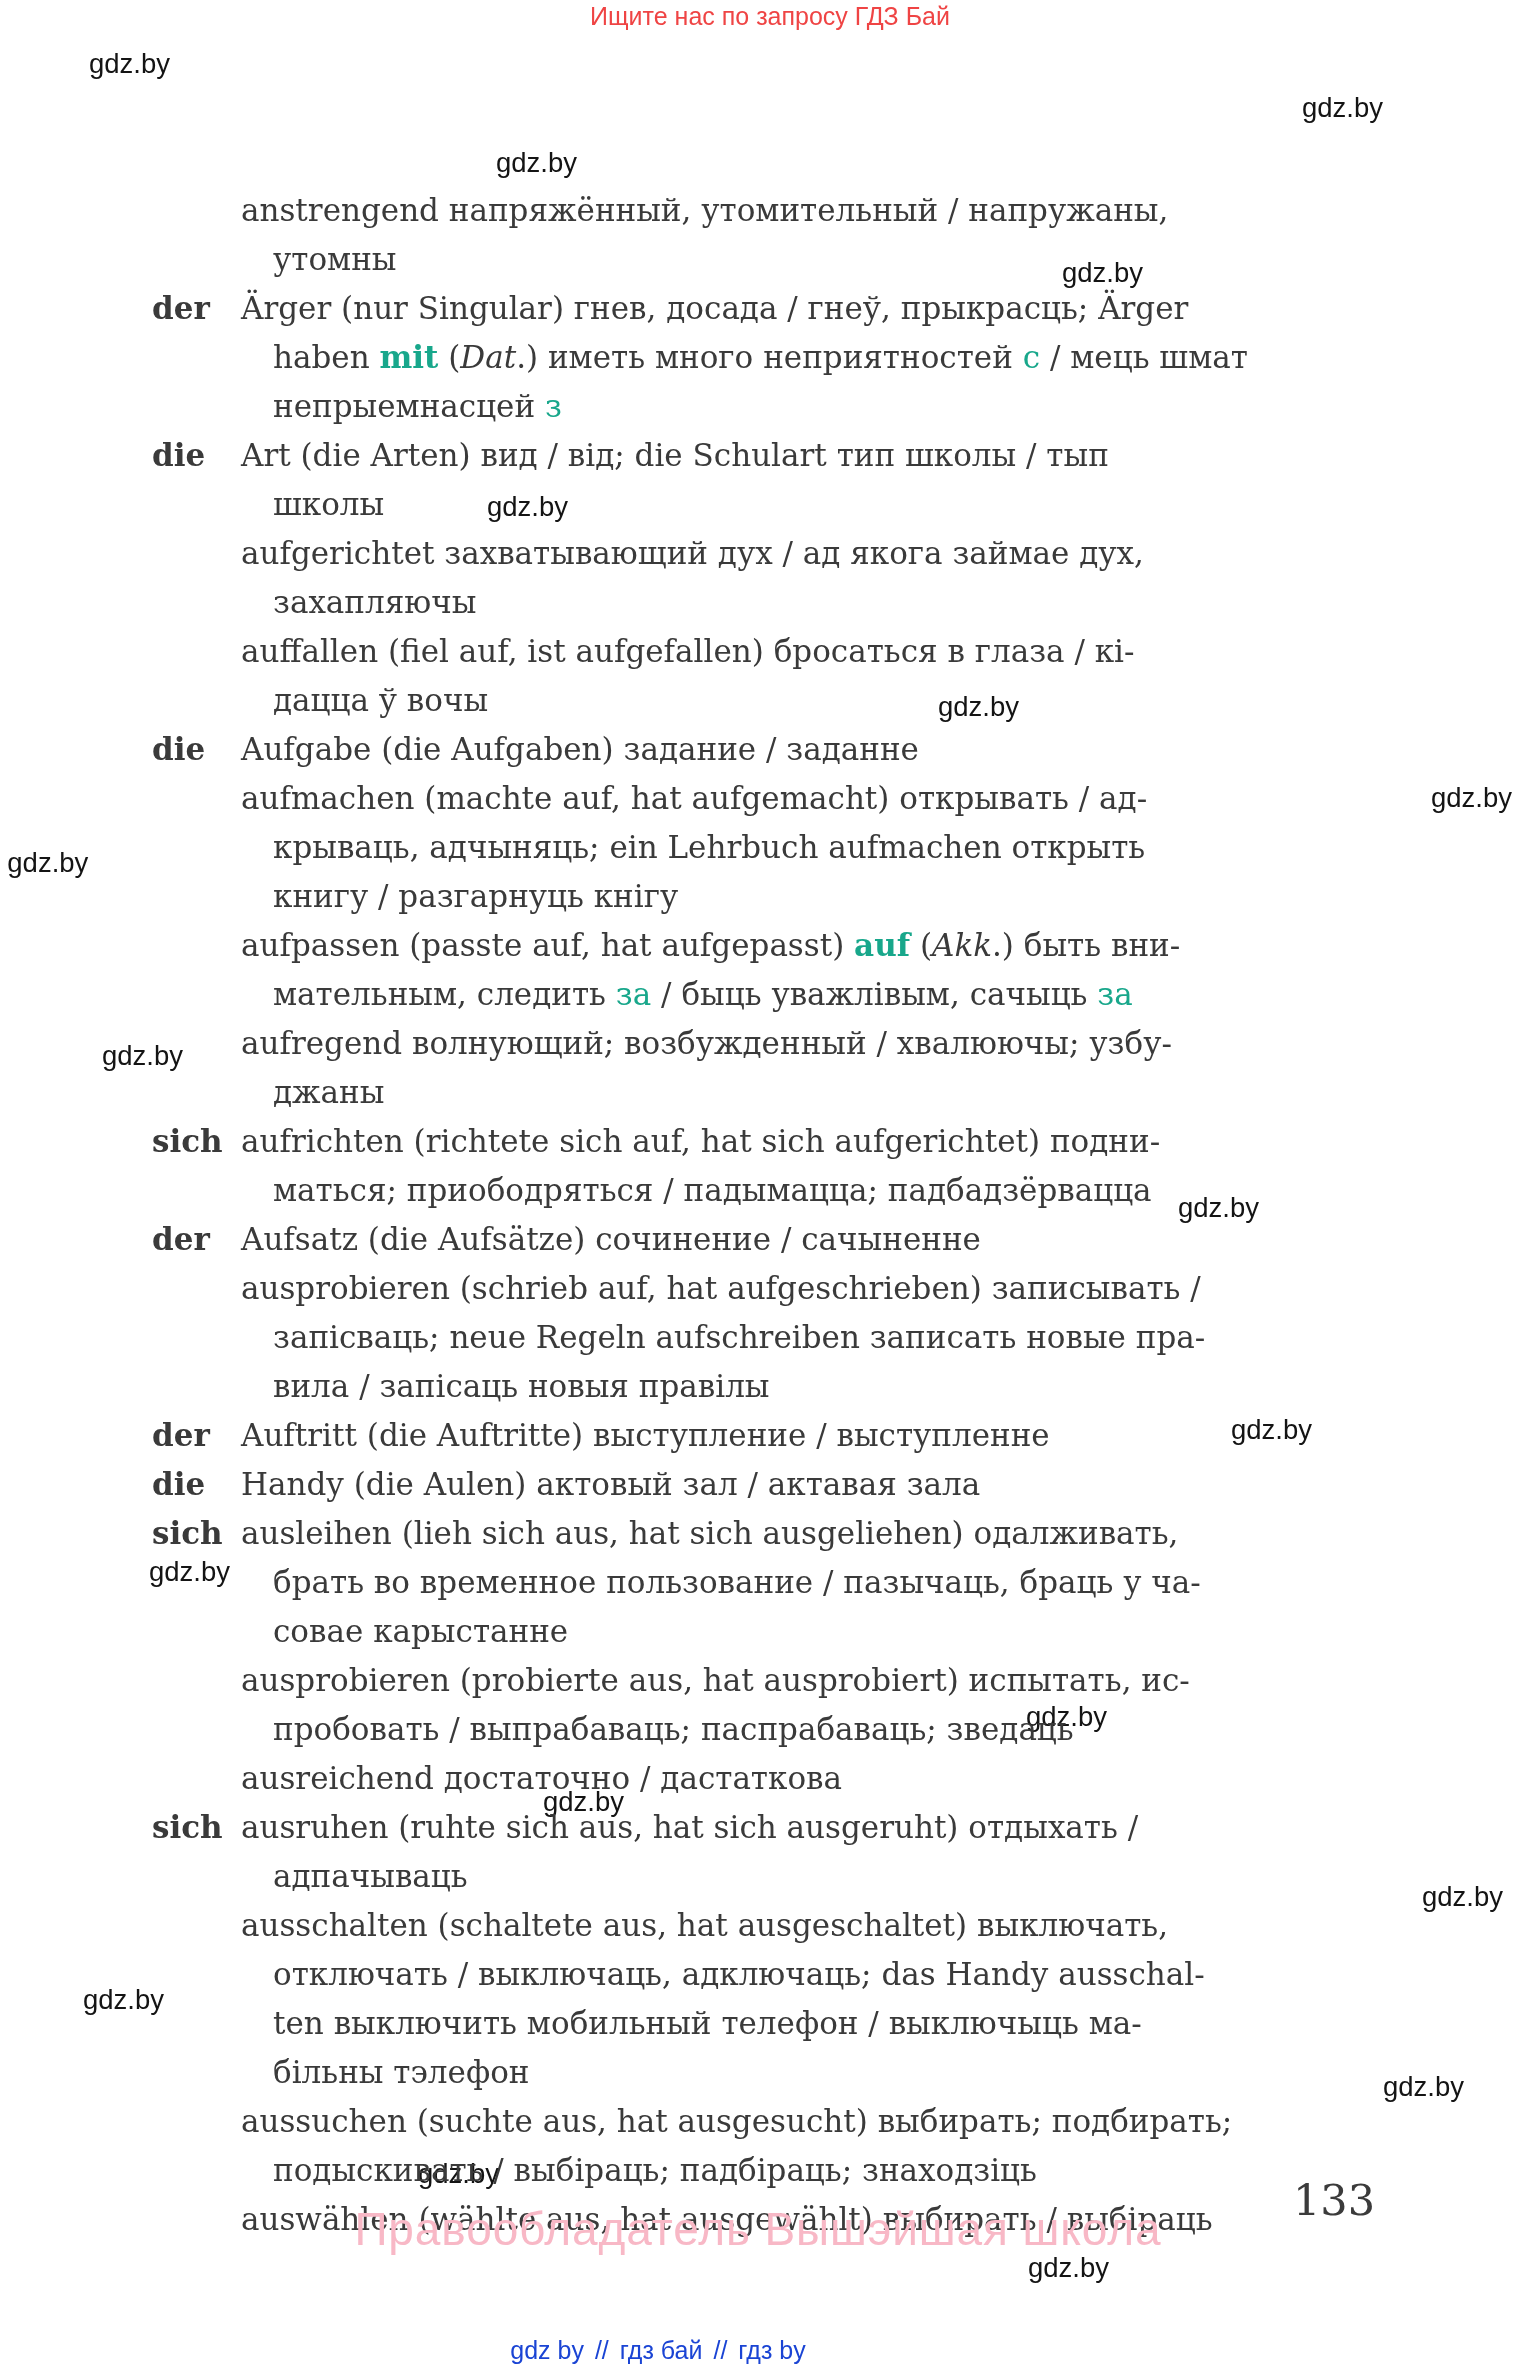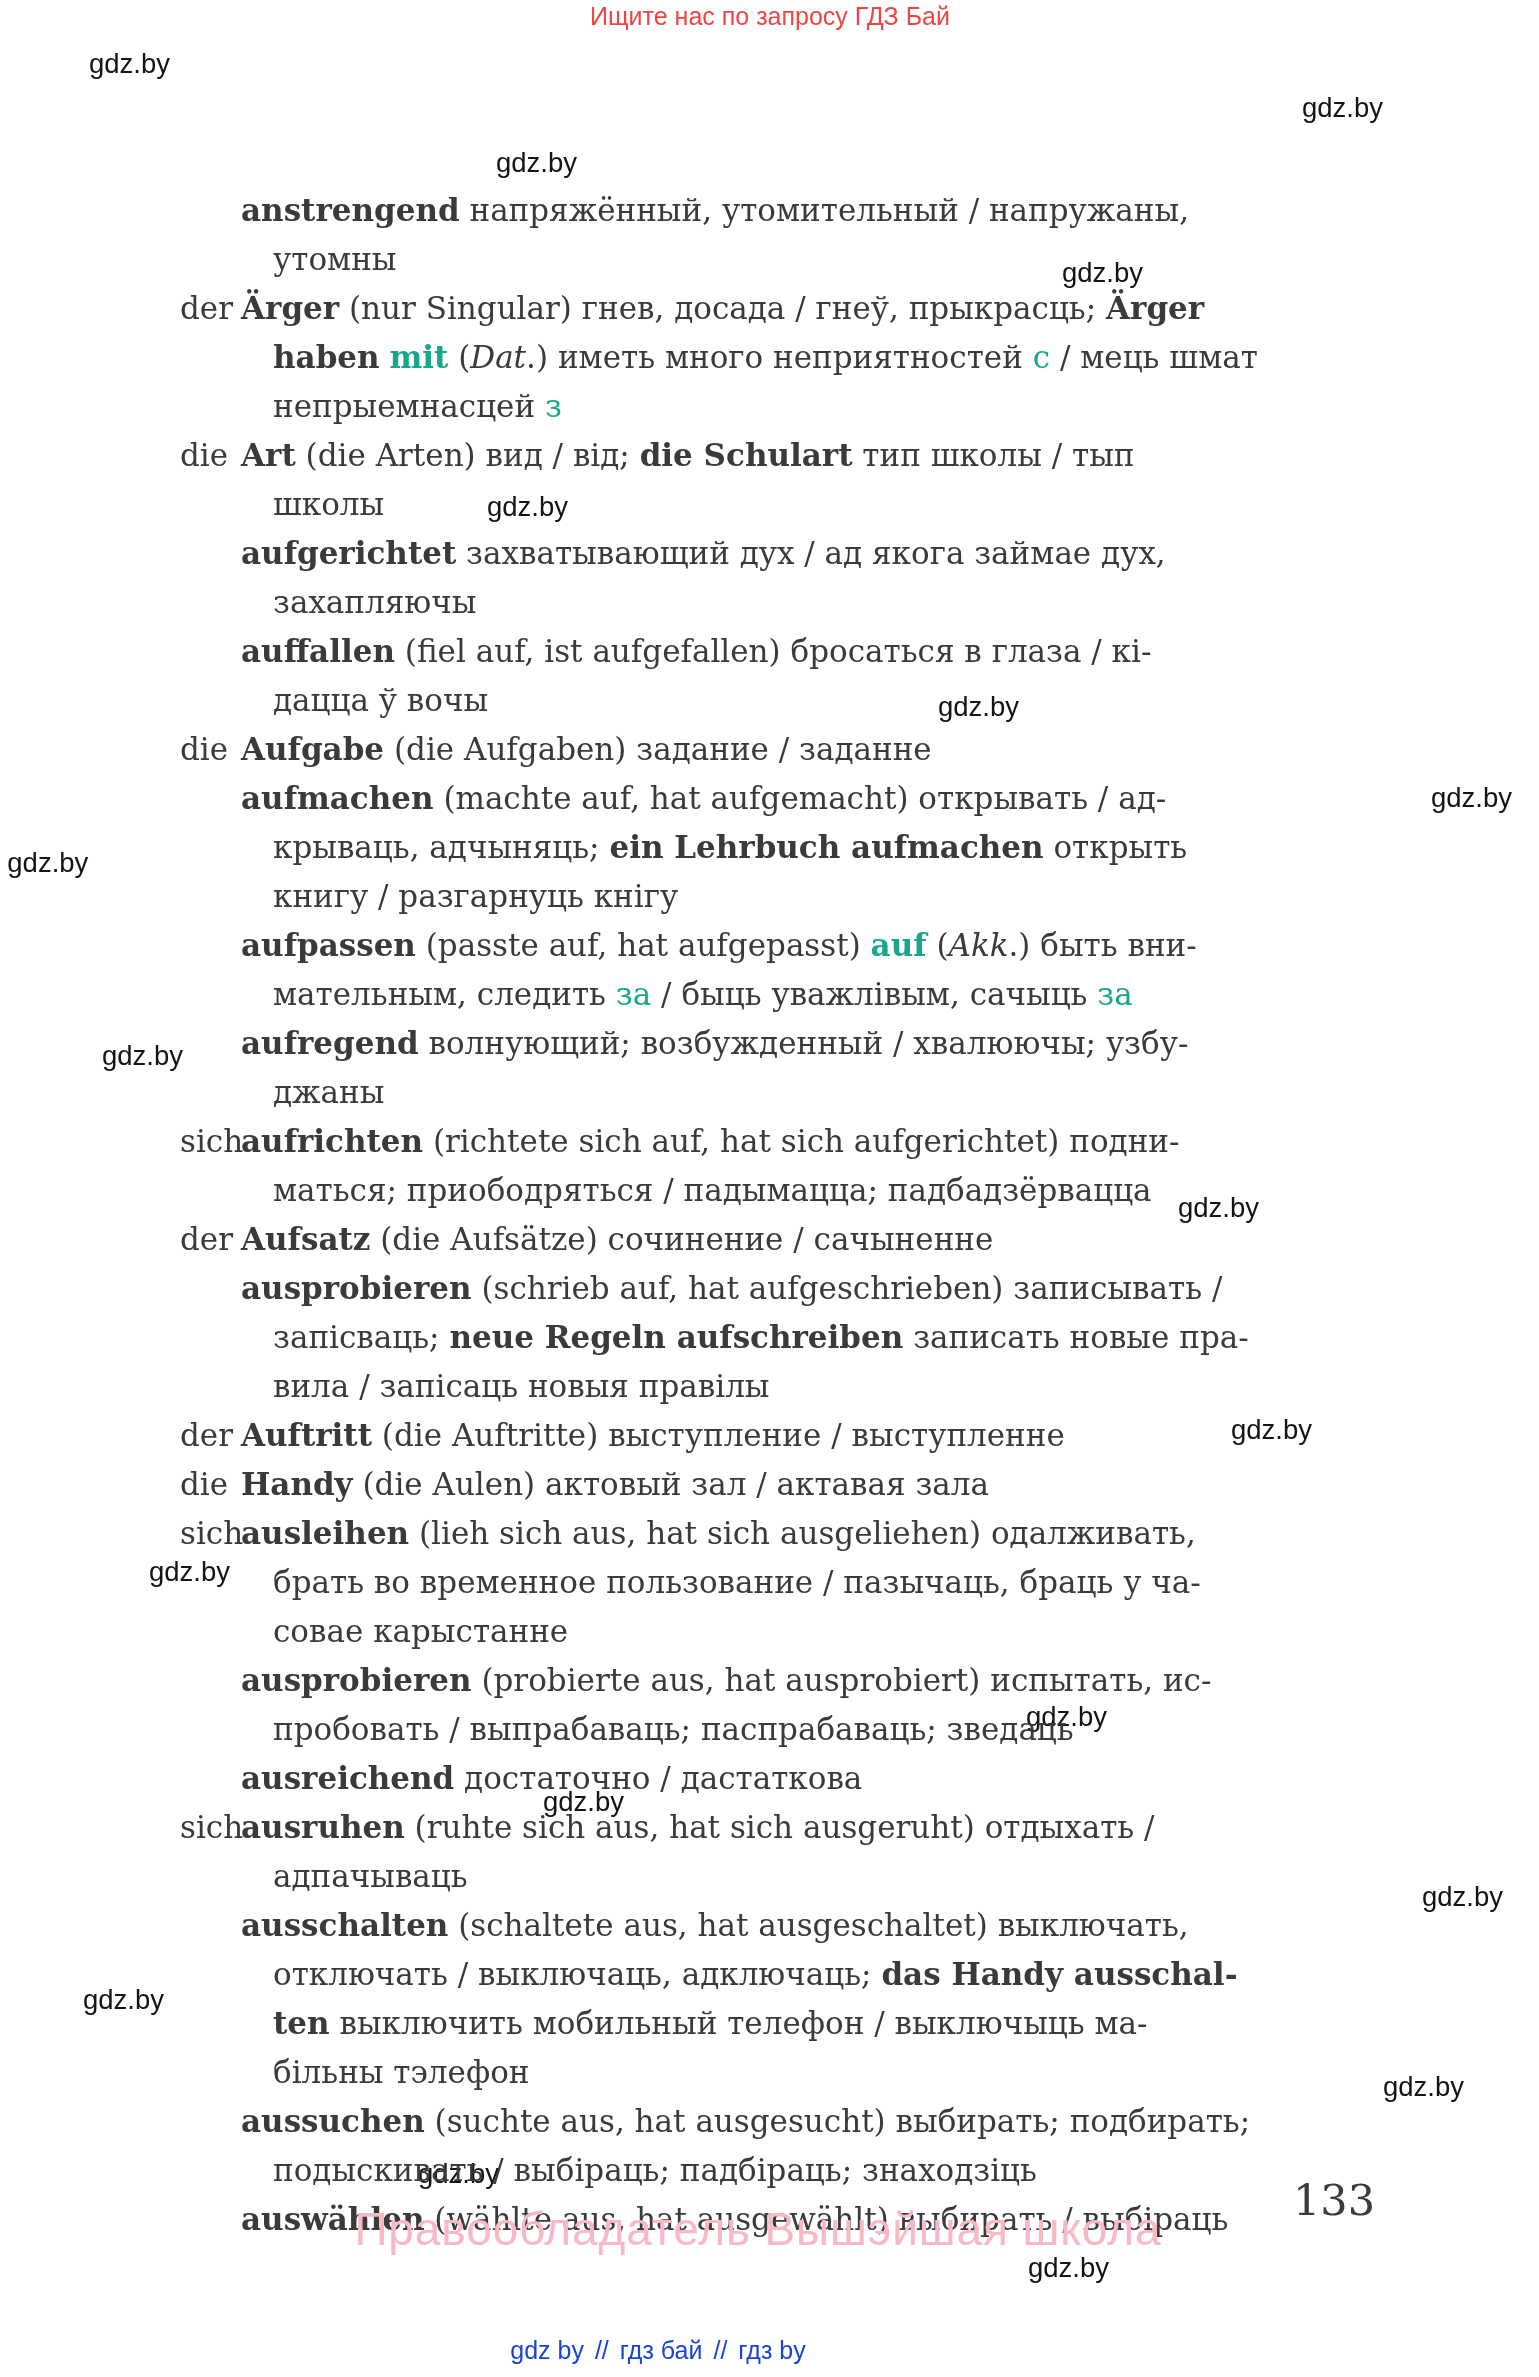--- a/index.html
+++ b/index.html
@@ -38,25 +38,24 @@
     padding-left:121px;
     text-indent:-32px;
     white-space:nowrap;
     font-size:31px;
     line-height:49px;
   }
   .article{
     position:absolute;
     left:0; top:0;
     text-indent:0;
-    font-weight:normal;
-    margin-left:28px;
+    font-weight:bold;
   }
   .r-n{}
-  .r-b{font-weight:bold;}
+  .r-b{font-weight:normal;}
   .r-i{font-style:italic;margin-top:44px;}
   .r-tb{font-weight:bold;}
   .r-tn{}
   .page-number{
     position:absolute;
     left:1293px; top:2175px;
     font-size:43px;
     color:#3b3b3b;
     font-family:"DejaVu Serif","Liberation Serif",serif;
   }

